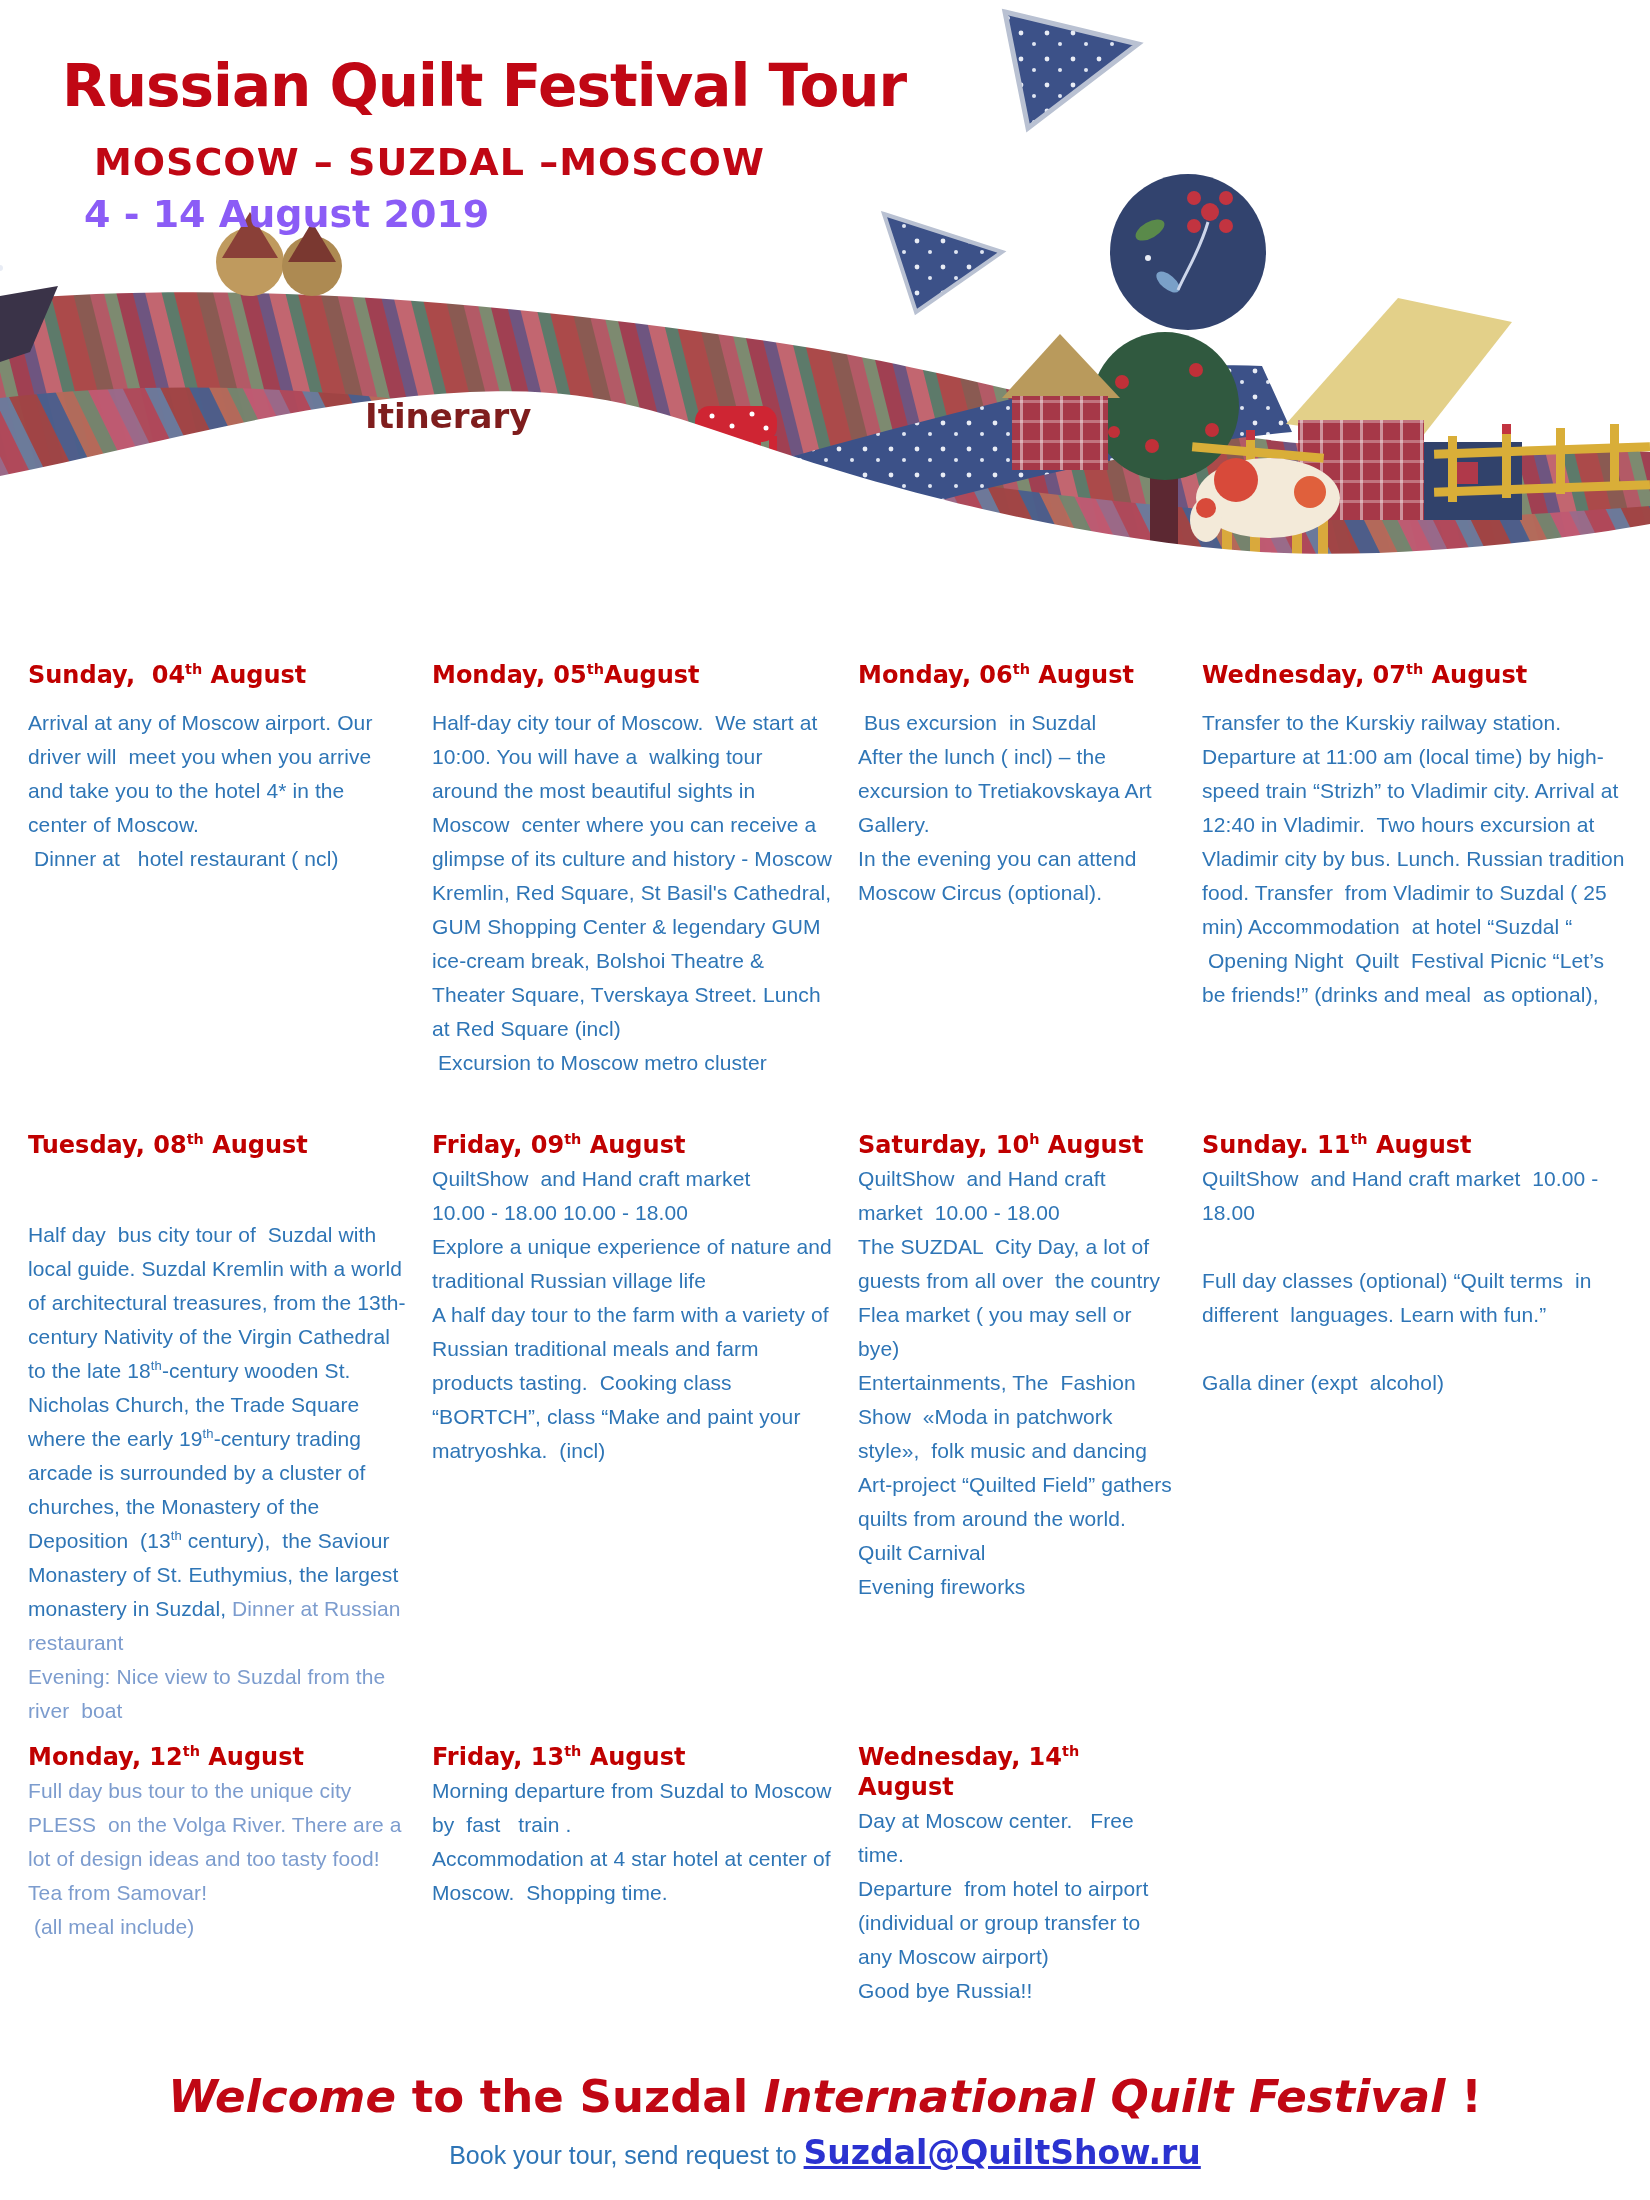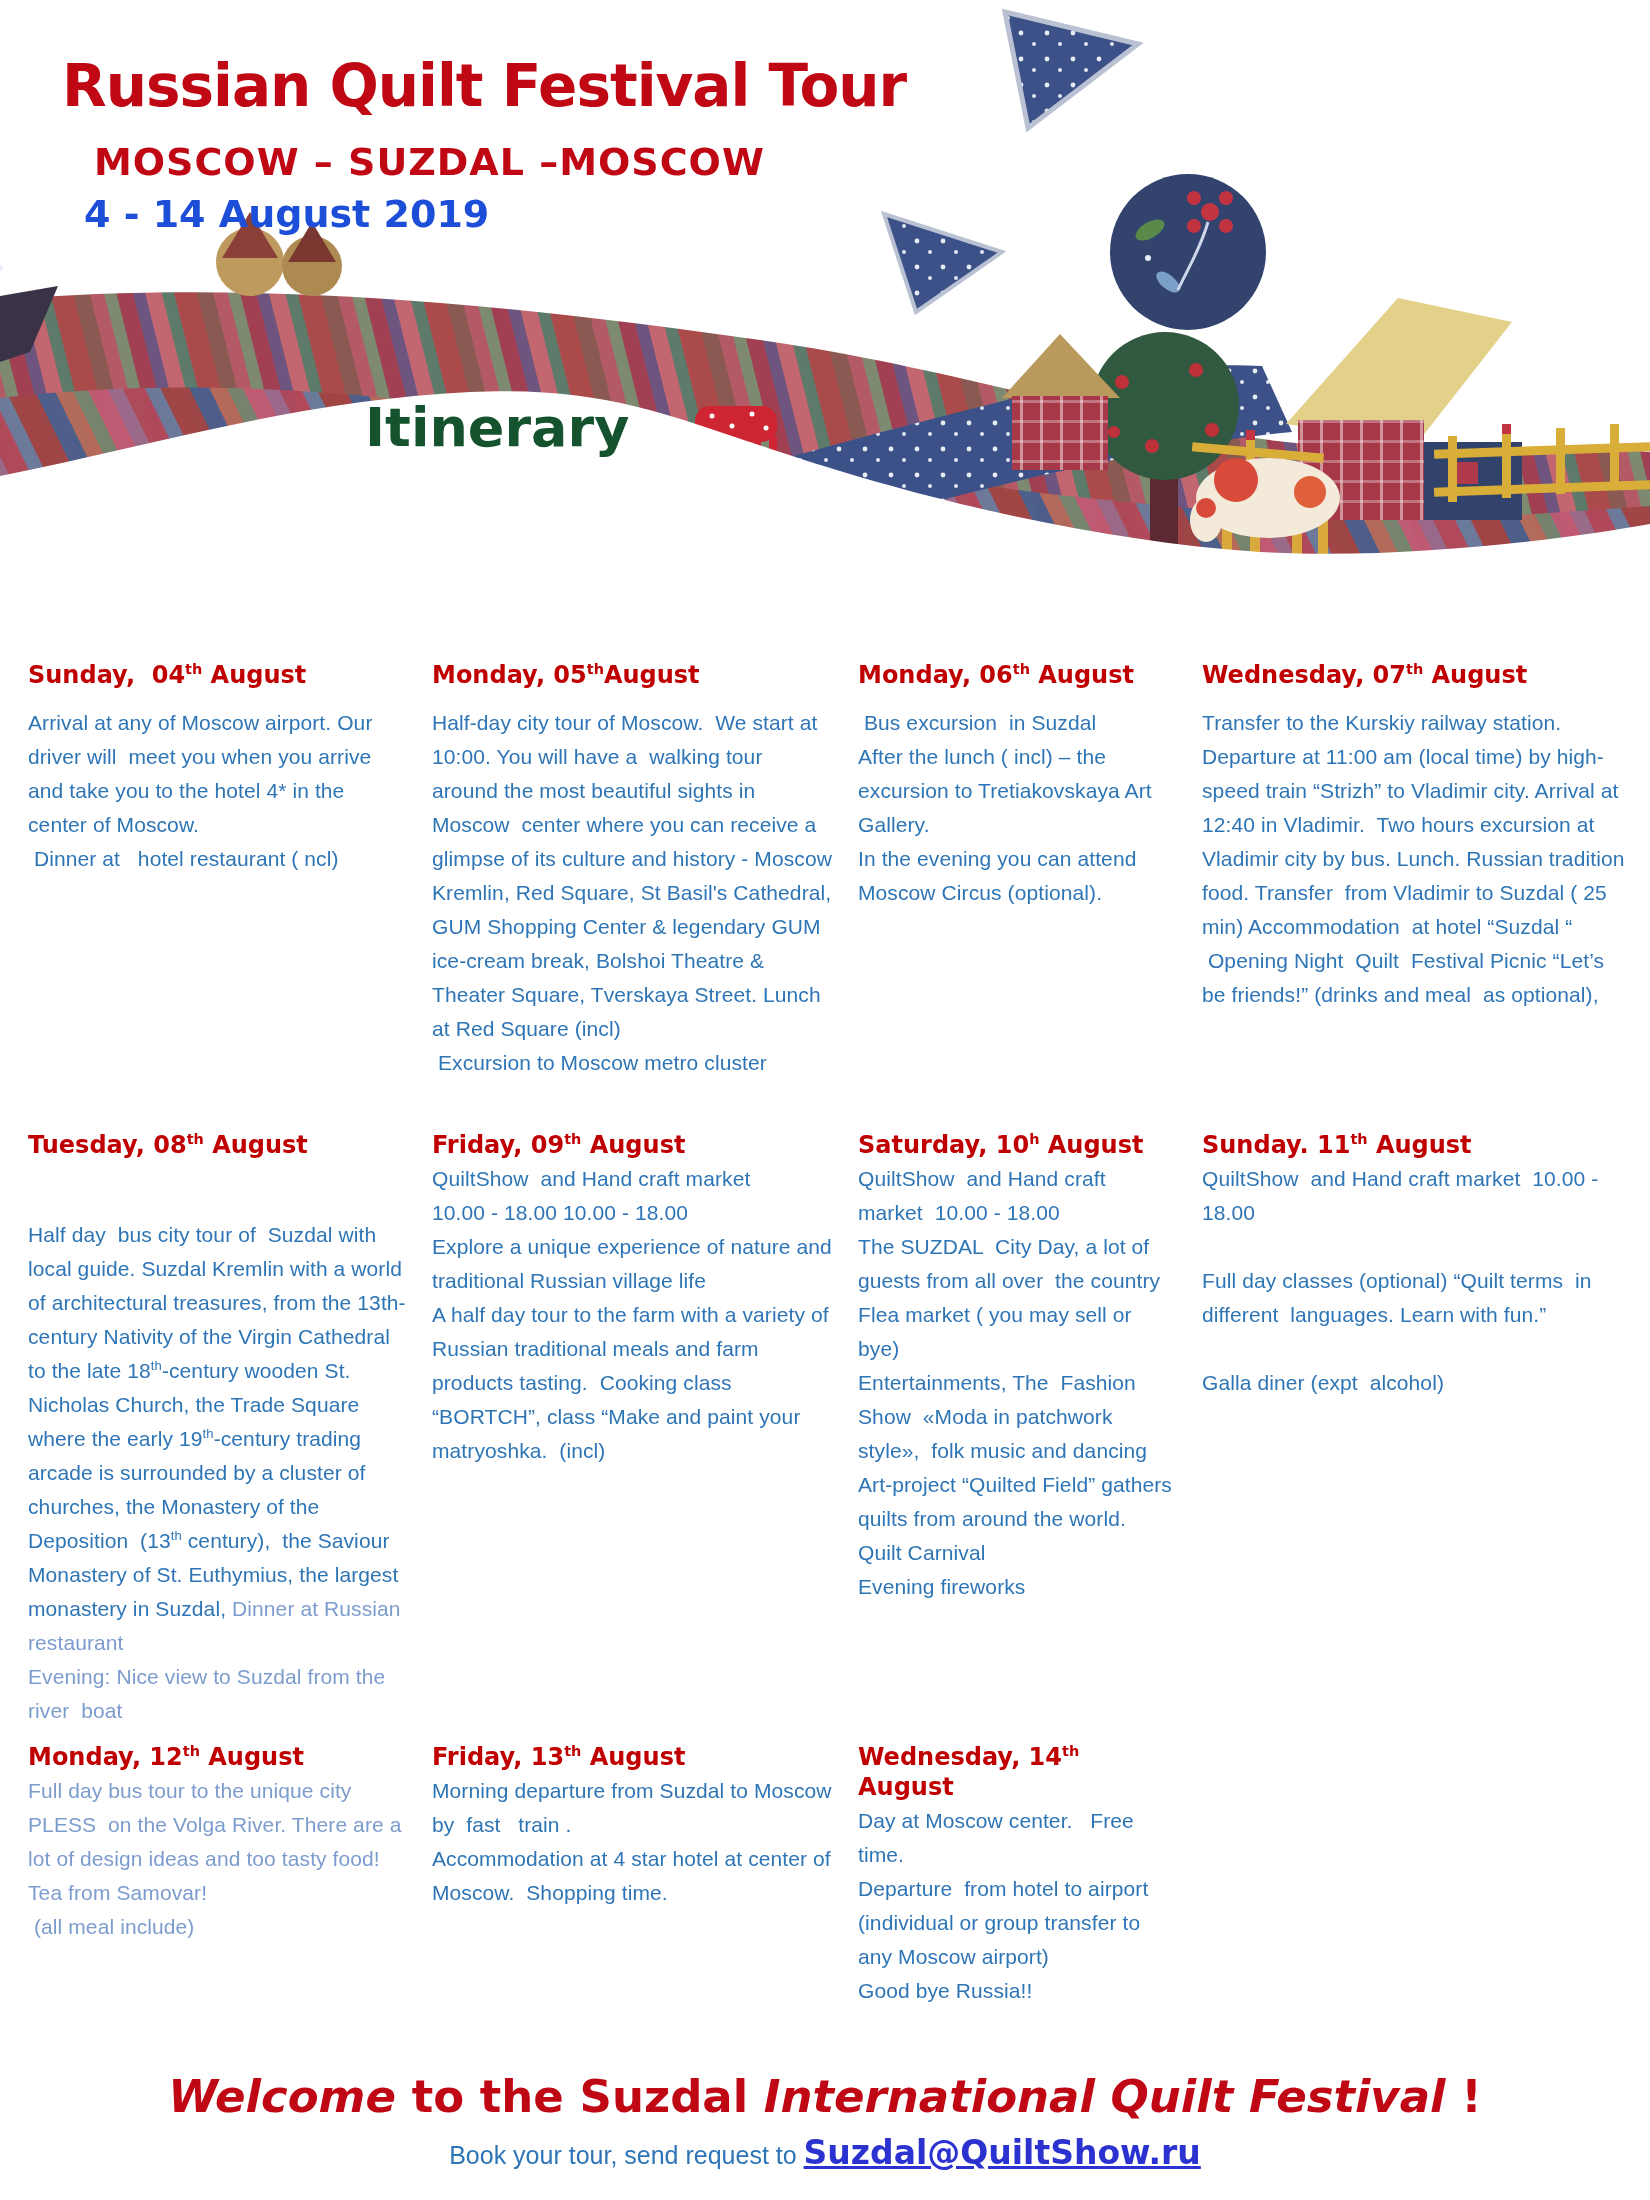--- a/index.html
+++ b/index.html
@@ -8,23 +8,23 @@
 
   
   .hero{position:relative;width:1650px;height:560px;}
   .hero svg{position:absolute;top:0;left:0;}
   .title-block{position:absolute;top:0;left:0;width:100%;height:100%;}
   .main-title{position:absolute;left:62px;top:52px;margin:0;font-size:58px;font-weight:bold;
               color:#C00714;letter-spacing:-1px;font-family:"DejaVu Sans",sans-serif;}
   .sub-title{position:absolute;left:94px;top:140px;margin:0;font-size:38px;font-weight:bold;
              color:#C00714;letter-spacing:1px;font-family:"DejaVu Sans",sans-serif;}
   .date-line{position:absolute;left:84px;top:192px;margin:0;font-size:38px;font-weight:bold;
-             color:#1d4ed8;font-family:"DejaVu Sans",sans-serif;}
-  .itinerary{position:absolute;left:365px;top:396px;margin:0;font-size:54px;font-weight:bold;
-             color:#14532d;font-family:"DejaVu Sans",sans-serif;}
+             color:#8b5cf6;font-family:"DejaVu Sans",sans-serif;}
+  .itinerary{position:absolute;left:365px;top:396px;margin:0;font-size:34px;font-weight:bold;
+             color:#7f1d1d;font-family:"DejaVu Sans",sans-serif;}
 
   
   .rowblock{display:grid;grid-template-columns:378px 400px 318px 424px;column-gap:26px;
             padding:0 28px;box-sizing:border-box;width:1366px;align-items:start;}
   .rowblock.r1{margin-top:100px;min-height:470px;}
   .rowblock.r2{min-height:612px;}
   .rowblock.r3{min-height:230px;}
   .day-title{margin:0 0 2px 0;font-size:24px;font-weight:bold;color:#C00000;
              font-family:"DejaVu Sans",sans-serif;white-space:pre-wrap;line-height:1.25;}
   .day.lead .day-title{margin-bottom:16px;}

